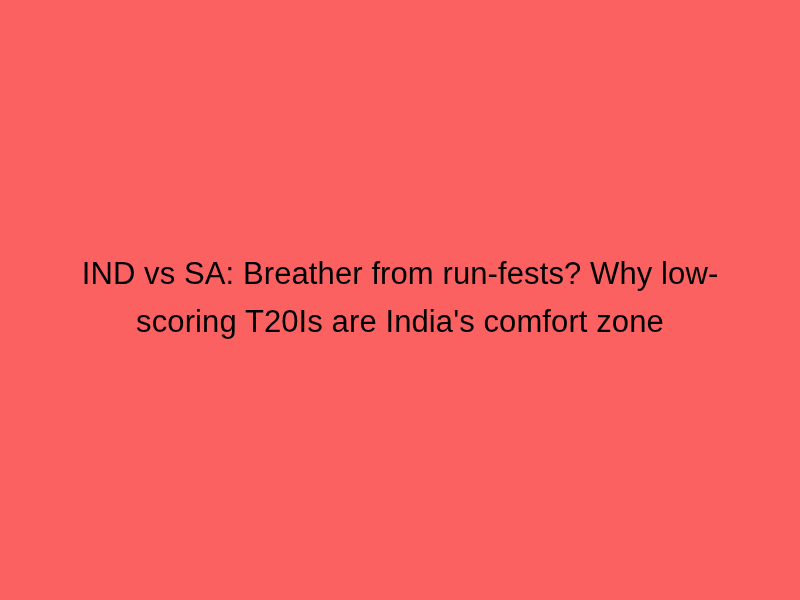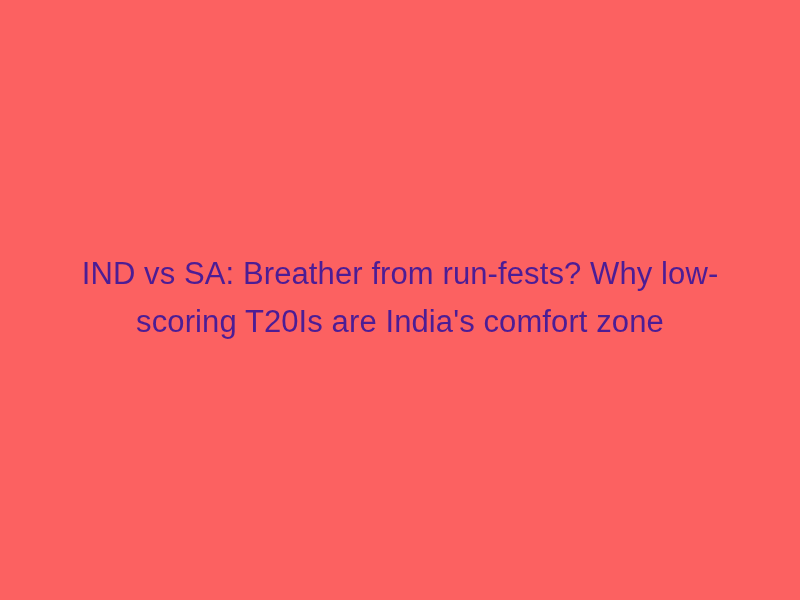--- a/index.html
+++ b/index.html
@@ -29,21 +29,21 @@
     position: absolute;
     left: 0;
     right: 0;
     top: 250px;
     padding: 0 60px;
     box-sizing: border-box;
     text-align: center;
   }
   .headline {
     margin: 0;
-    color: #4c1d95;
+    color: #000000;
     font-family: "Liberation Sans", sans-serif;
     font-size: 31px;
     font-weight: 400;
     line-height: 48px;
     letter-spacing: 0.1px;
     text-align: center;
     white-space: pre-line;
     -webkit-font-smoothing: antialiased;
   }
 </style>

